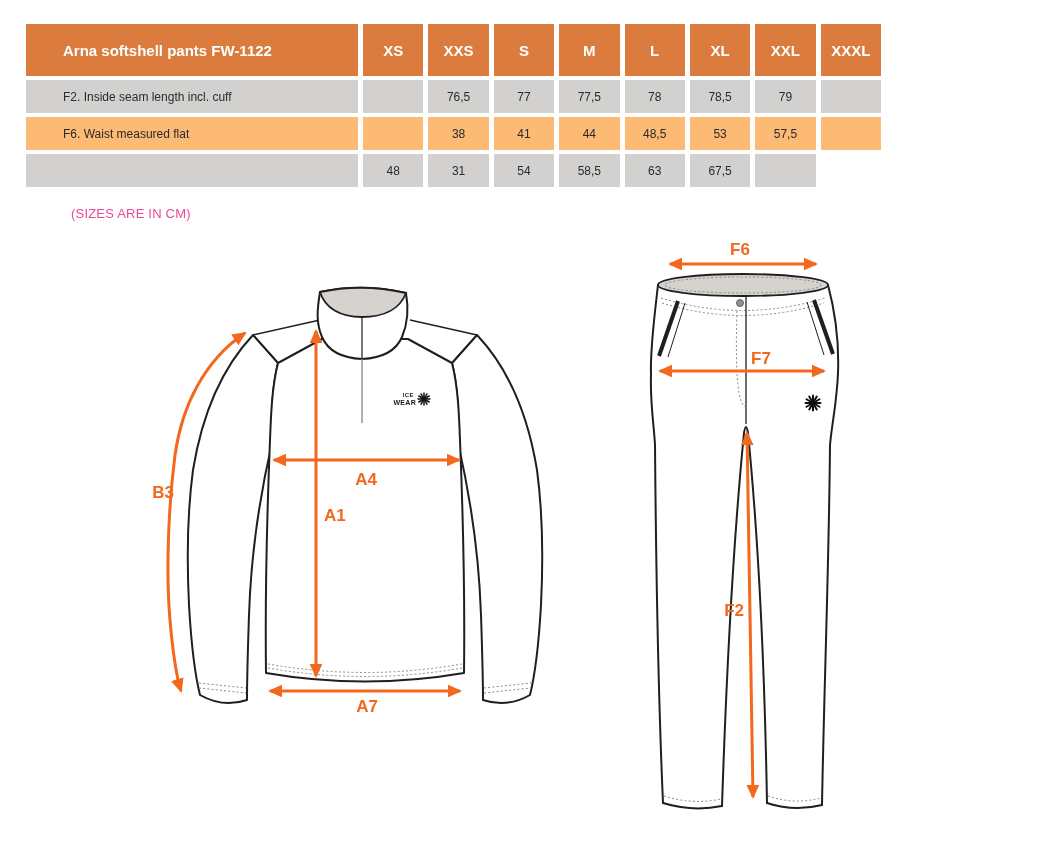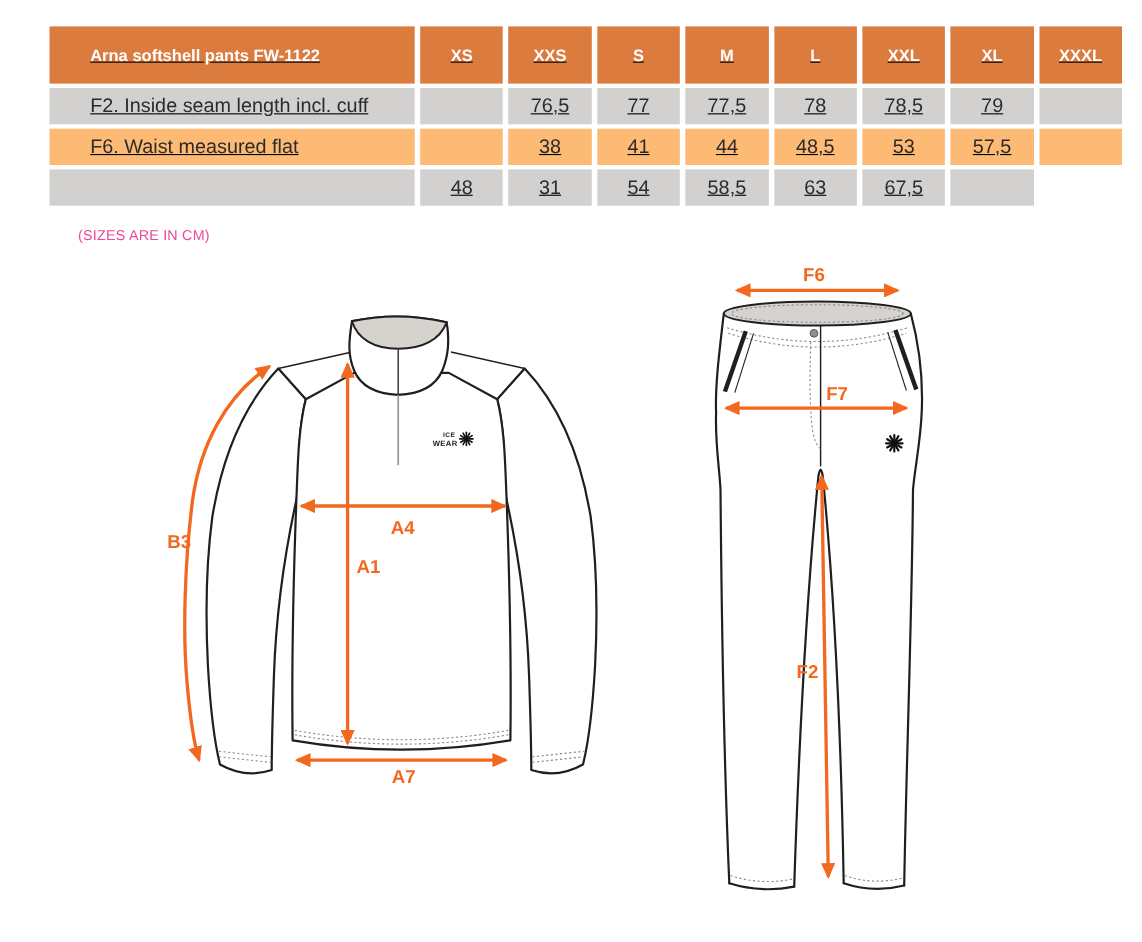--- a/index.html
+++ b/index.html
@@ -1,27 +1,26 @@
 <!DOCTYPE html>
 <html><head>
 <meta charset="utf-8">
 <style>
   html,body{margin:0;padding:0;background:#fff;}
   body{width:1038px;height:856px;position:relative;font-family:"Liberation Sans",sans-serif;overflow:hidden;}
 
   
   .size-table{
-    position:absolute;left:45px;top:24px;width:975px;
+    position:absolute;left:26px;top:24px;width:855px;
     display:grid;
     grid-template-columns:332px repeat(8,1fr);
     grid-template-rows:52px 33px 33px 33px;
     gap:4px 5px;
-    text-decoration:underline;
   }
-  .cell{display:flex;align-items:center;justify-content:center;font-size:18px;color:#2b2b2b;}
+  .cell{display:flex;align-items:center;justify-content:center;font-size:12px;color:#2b2b2b;}
   .cell.h{background:#DC7B3E;color:#fff;font-weight:700;font-size:15px;}
   .cell.lab{justify-content:flex-start;padding-left:37px;}
   .cell.r-dark{background:#D2D1CF;}
   .cell.r-light{background:#fdba74;}
 
   .units-note{
     position:absolute;left:71px;top:206px;
     color:#ec4899;font-size:13px;letter-spacing:.2px;
   }
 
@@ -41,22 +40,22 @@
 <body>
 
 <div class="size-table">
 
   <div class="cell h lab">Arna softshell pants FW-1122</div>
   <div class="cell h">XS</div>
   <div class="cell h">XXS</div>
   <div class="cell h">S</div>
   <div class="cell h">M</div>
   <div class="cell h">L</div>
+  <div class="cell h">XL</div>
   <div class="cell h">XXL</div>
-  <div class="cell h">XL</div>
   <div class="cell h">XXXL</div>
 
   <div class="cell r-dark lab">F2. Inside seam length incl. cuff</div>
   <div class="cell r-dark"></div>
   <div class="cell r-dark">76,5</div>
   <div class="cell r-dark">77</div>
   <div class="cell r-dark">77,5</div>
   <div class="cell r-dark">78</div>
   <div class="cell r-dark">78,5</div>
   <div class="cell r-dark">79</div>

